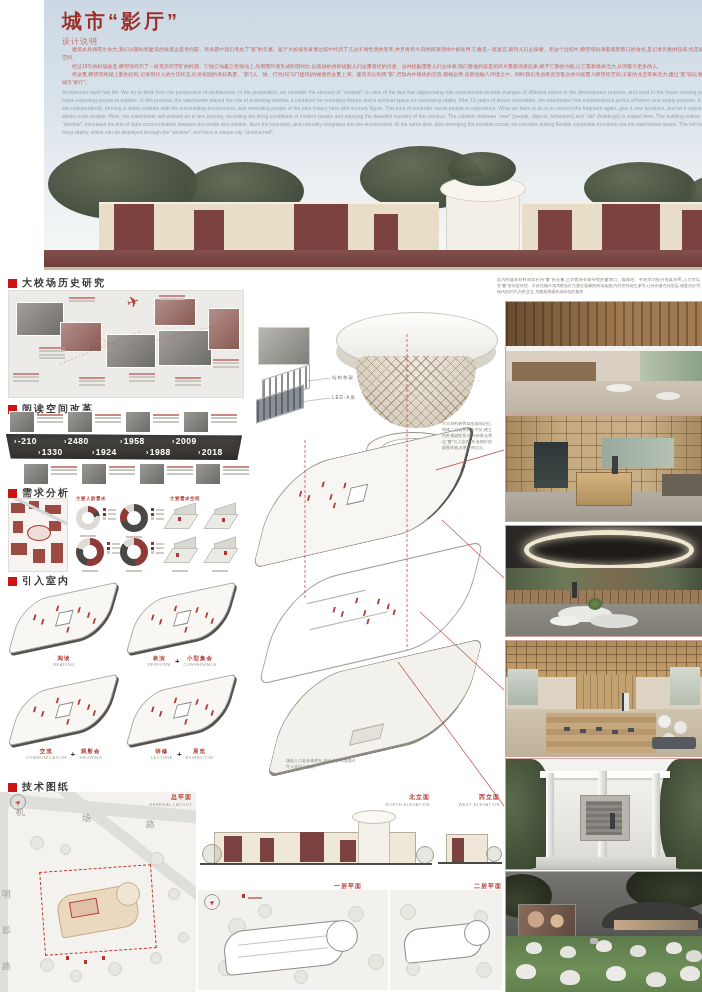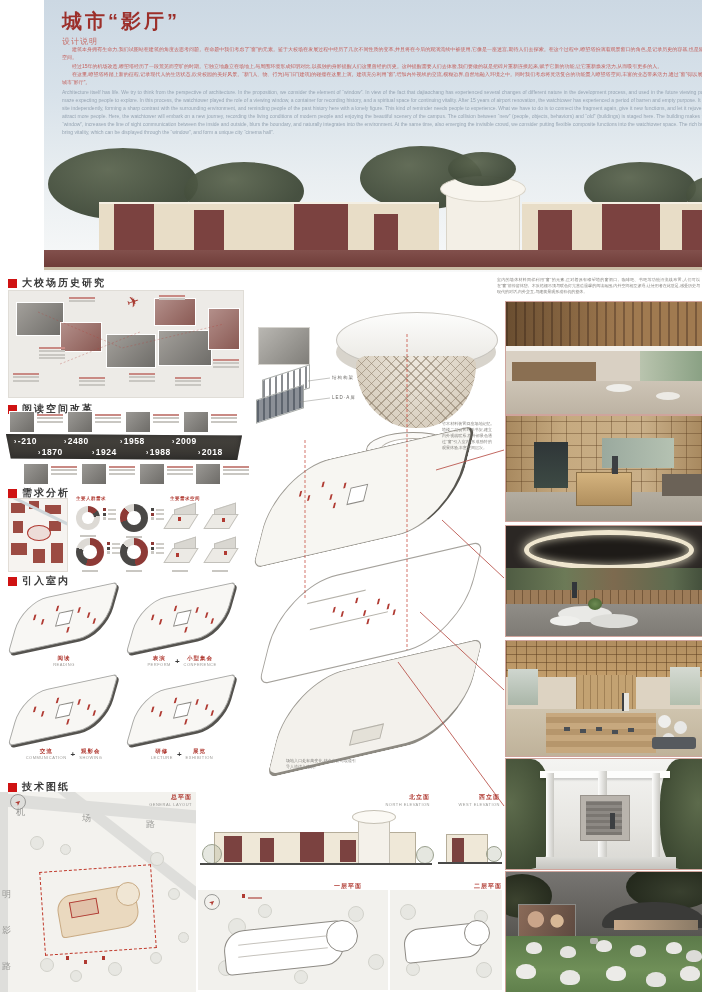--- a/index.html
+++ b/index.html
@@ -199,21 +199,21 @@
       <div class="tbar r"></div>
       <div class="tbar"></div>
       <div class="tbar"></div>
     </div>
 
   <div id="tlband" class="abs" style="left:6px;top:434px;width:236px;height:26px;clip-path:polygon(0 0,100% 6%,98% 100%,2% 94%);">
     <span class="yr" style="left:8px;top:2px;"><span class="ar">›</span><span>-210</span></span>
     <span class="yr" style="left:58px;top:2px;"><span class="ar">›</span><span>2480</span></span>
     <span class="yr" style="left:114px;top:2px;"><span class="ar">›</span><span>1958</span></span>
     <span class="yr" style="left:166px;top:2px;"><span class="ar">›</span><span>2009</span></span>
-    <span class="yr" style="left:32px;top:13px;"><span class="ar">›</span><span>1870</span></span>
+    <span class="yr" style="left:32px;top:13px;"><span class="ar">›</span><span>1330</span></span>
     <span class="yr" style="left:86px;top:13px;"><span class="ar">›</span><span>1924</span></span>
     <span class="yr" style="left:140px;top:13px;"><span class="ar">›</span><span>1988</span></span>
     <span class="yr" style="left:192px;top:13px;"><span class="ar">›</span><span>2018</span></span>
   </div>
 
   <div class="abs tphoto" style="left:24px;top:464px;width:24px;height:20px;"></div>
   <div class="abs cluster" style="left:51px;top:464px;">
       <div class="tbar r"></div>
       <div class="tbar"></div>
       <div class="tbar"></div>

